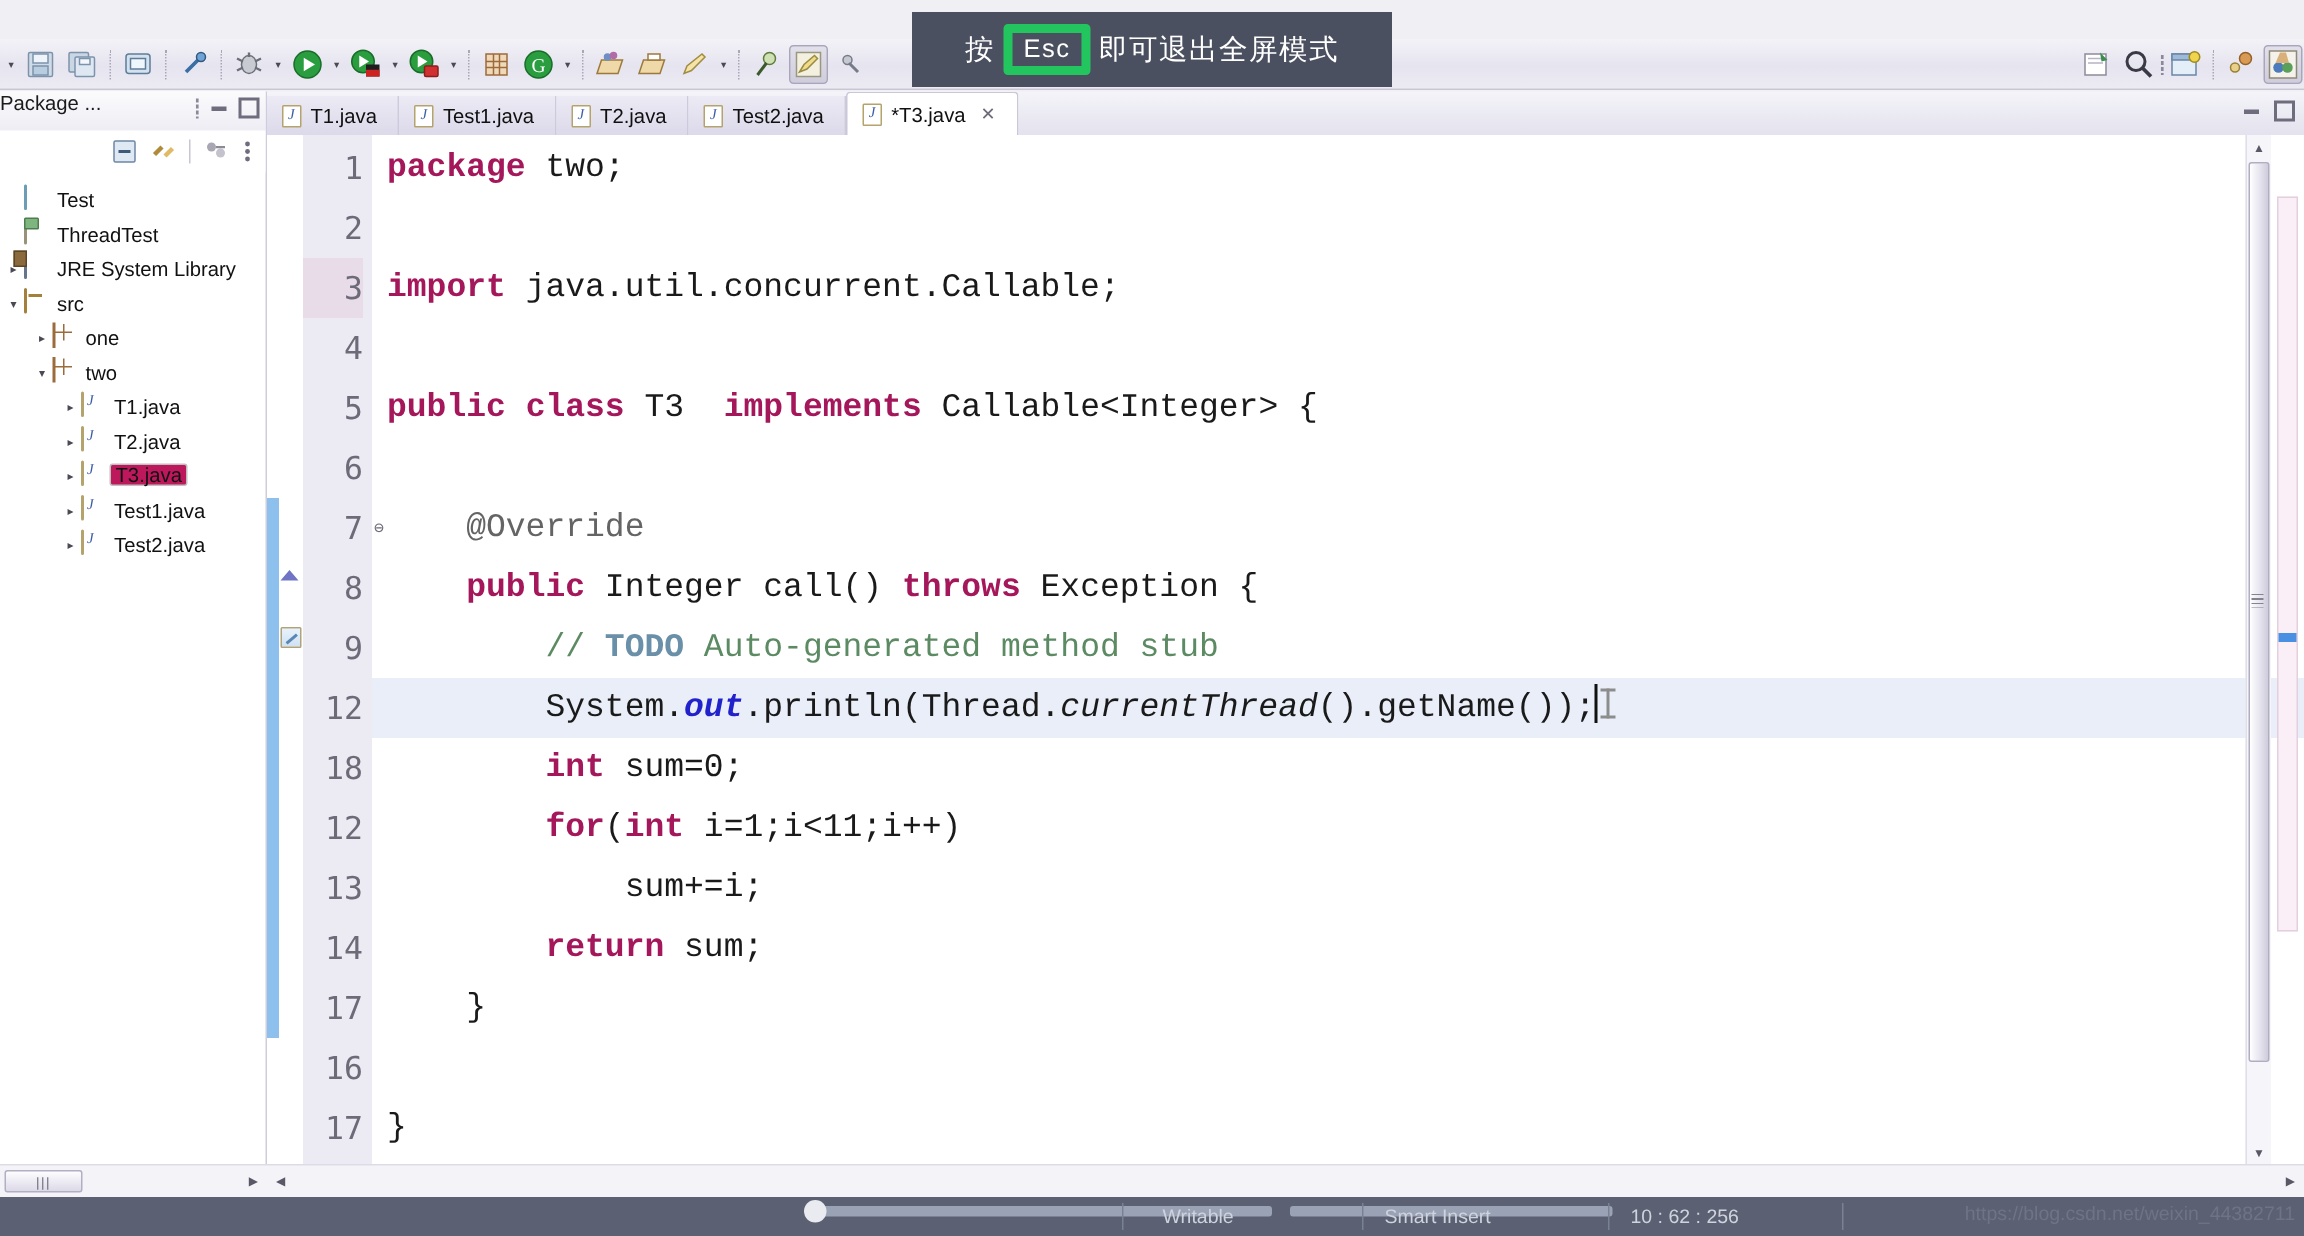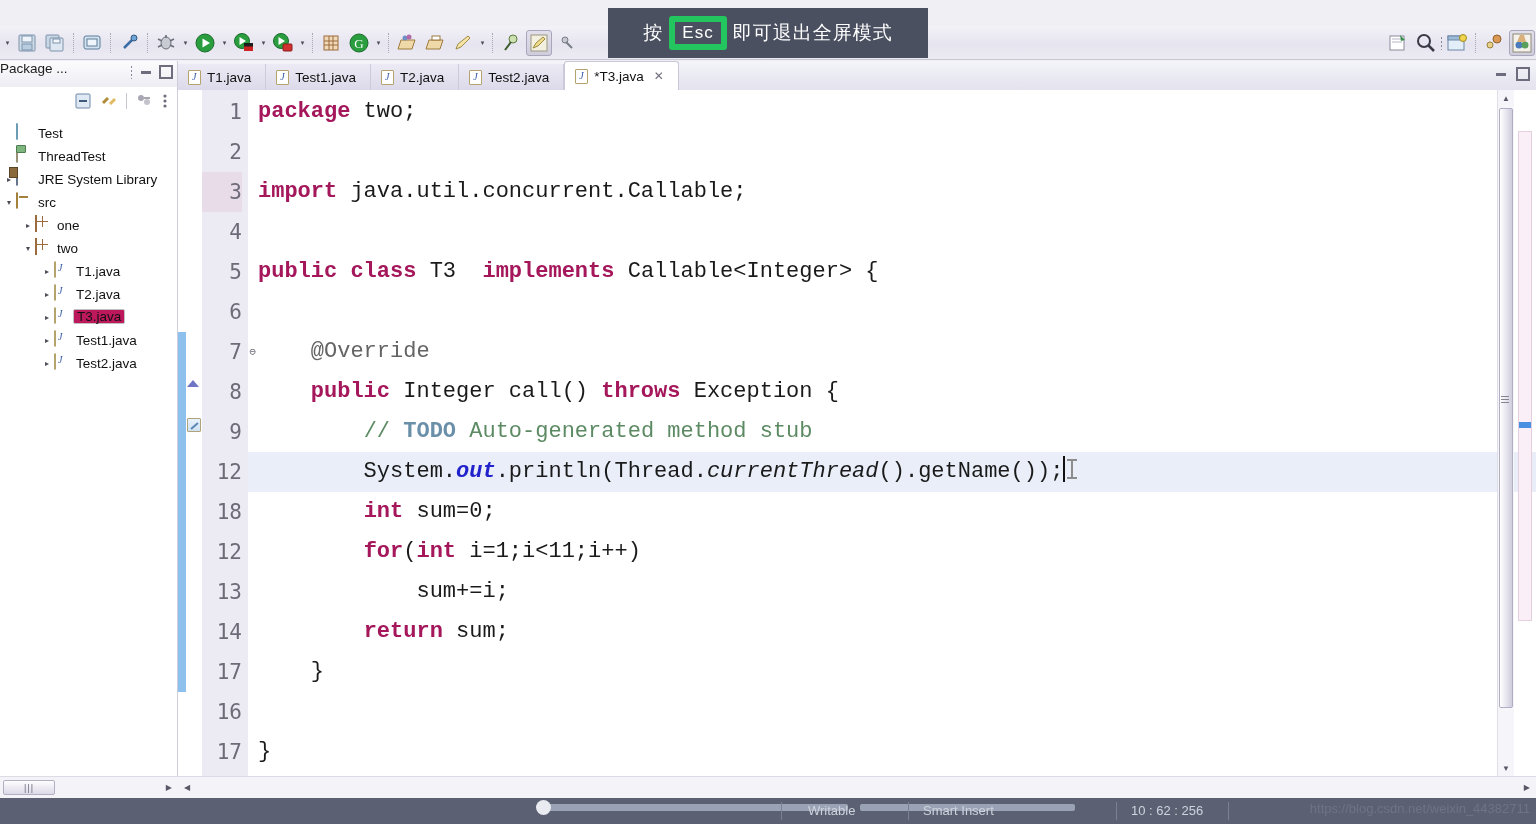--- a/index.html
+++ b/index.html
@@ -363,23 +363,23 @@
     position: absolute; left: 860px; top: 6px;
     width: 215px; height: 7px;
     background: #9aa2b5; border-radius: 2px;
   }
   .sb-cell {
     position: absolute; top: 4px; height: 18px;
     border-left: 1px solid #7b8194;
     padding-left: 14px;
     line-height: 18px;
   }
-  .sb-writable { left: 781px; padding-left: 26px; }
+  .sb-writable { left: 748px; padding-left: 26px; }
   .sb-insert { left: 908px; }
-  .sb-pos { left: 1116px; }
+  .sb-pos { left: 1072px; }
   .sb-tail { left: 1228px; border-left: 1px solid #7b8194; width: 1px; padding:0; }
   .watermark {
     position: absolute; right: 6px; top: 3px;
     font-size: 13px; color: #6e7486;
     letter-spacing: 0px;
   }
 </style>
 </head>
 <body>
 

